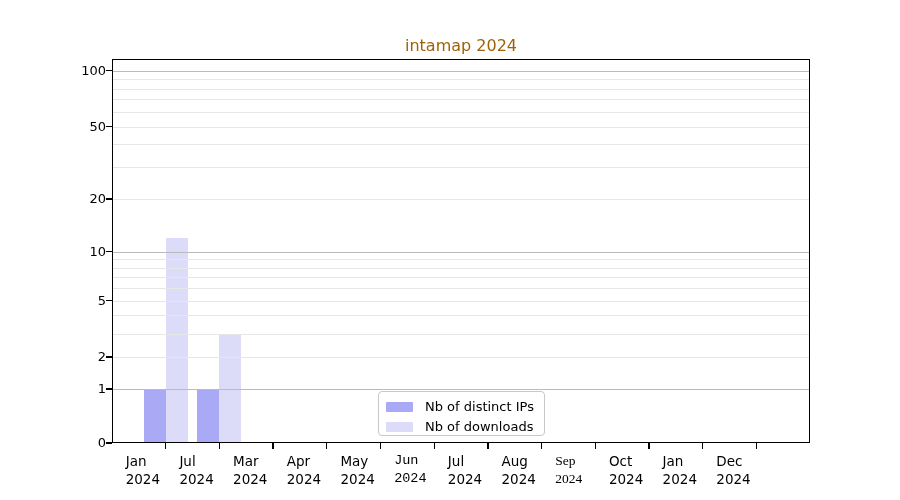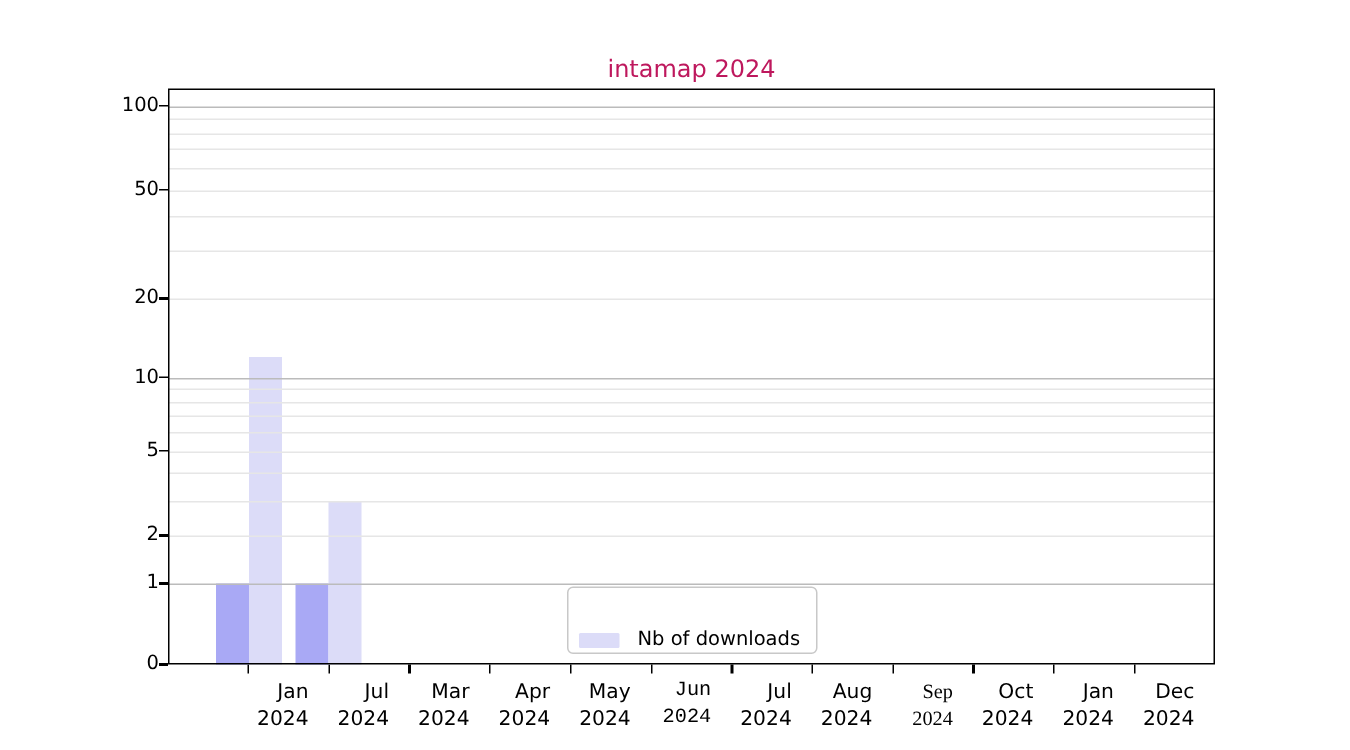--- a/index.html
+++ b/index.html
@@ -9,21 +9,21 @@
     background:#ffffff;
     font-family:"DejaVu Sans","Liberation Sans",sans-serif;
     color:#000;
     overflow:hidden;
   }
   .title{
     position:absolute;
     left:112px;top:36px;width:698px;
     text-align:center;
     font-size:16px;
-    color:#be185d;
+    color:#a16207;
   }
   .plot{
     position:absolute;
     left:112px;top:59px;width:698px;height:384px;
     background:#ffffff;
   }
   .frame{
     position:absolute;
     left:112px;top:59px;width:698px;height:384px;
     border:1.5px solid #000;
@@ -36,21 +36,21 @@
   .gridline.major{height:1.2px;background:#bbbbbb;}
   .bar{position:absolute;z-index:1;}
   .ytick{position:absolute;width:6px;height:1.3px;background:#000;}
   .yticklabel{
     position:absolute;left:30px;width:76px;
     text-align:right;font-size:13px;line-height:14px;color:#000;
   }
   .xtick{position:absolute;width:1.3px;height:6px;background:#000;}
   .xticklabel{
     position:absolute;width:80px;
-    text-align:right;font-size:13.5px;line-height:18px;color:#000;
+    text-align:left;font-size:13.5px;line-height:18px;color:#000;
   }
   .legend{
     position:absolute;
     left:378px;top:391px;width:167px;height:45px;
     background:rgba(255,255,255,0.9);
     border:1px solid #c8c8c8;
     border-radius:4px;
     box-sizing:border-box;
     z-index:5;
   }
@@ -161,18 +161,22 @@
         <div>Jan</div>
         <div>2024</div>
       </div>
       <div class="xtick" style="left: 755.708px; top: 443px; background: rgb(0, 0, 0);"></div>
       <div class="xticklabel" style="left: 716.308px; top: 452px;">
         <div>Dec</div>
         <div>2024</div>
       </div>
     </div>
   <div class="legend" style="border-color: rgb(200, 200, 200);">
+    <div class="legend-row" style="top:8px;">
+      <span class="legend-swatch" id="sw0" style="background: rgb(169, 169, 245);"></span>
+      <span class="legend-label">Nb of distinct IPs</span>
+    </div>
     <div class="legend-row" style="top:28px;">
       <span class="legend-swatch" id="sw1" style="background: rgb(220, 220, 248);"></span>
       <span class="legend-label">Nb of downloads</span>
     </div>
   </div>
 </div>
 
 </body></html>

